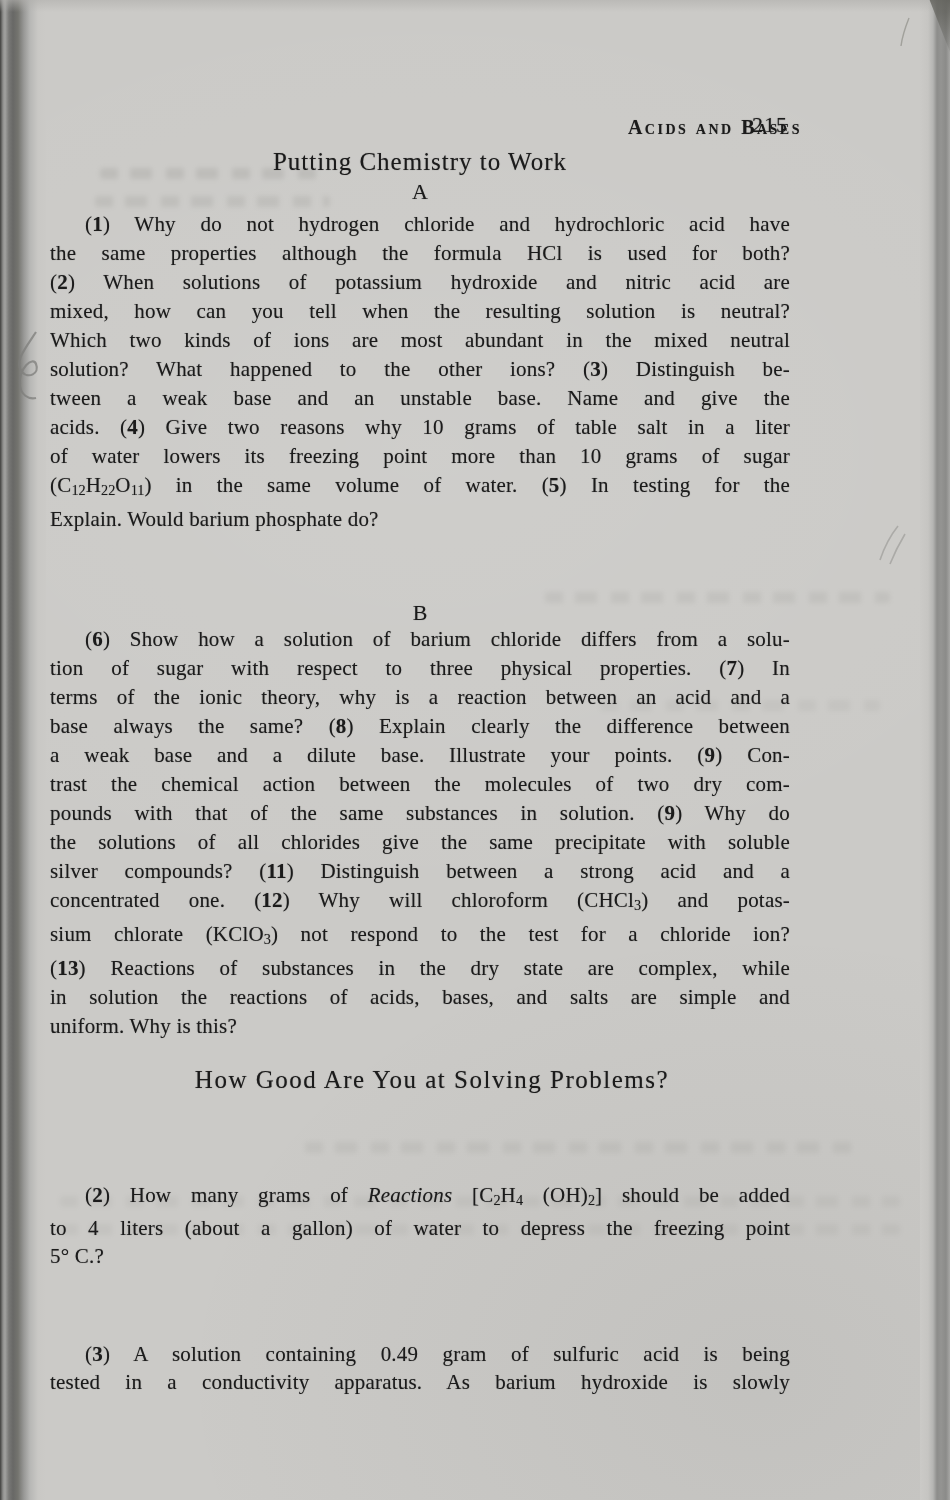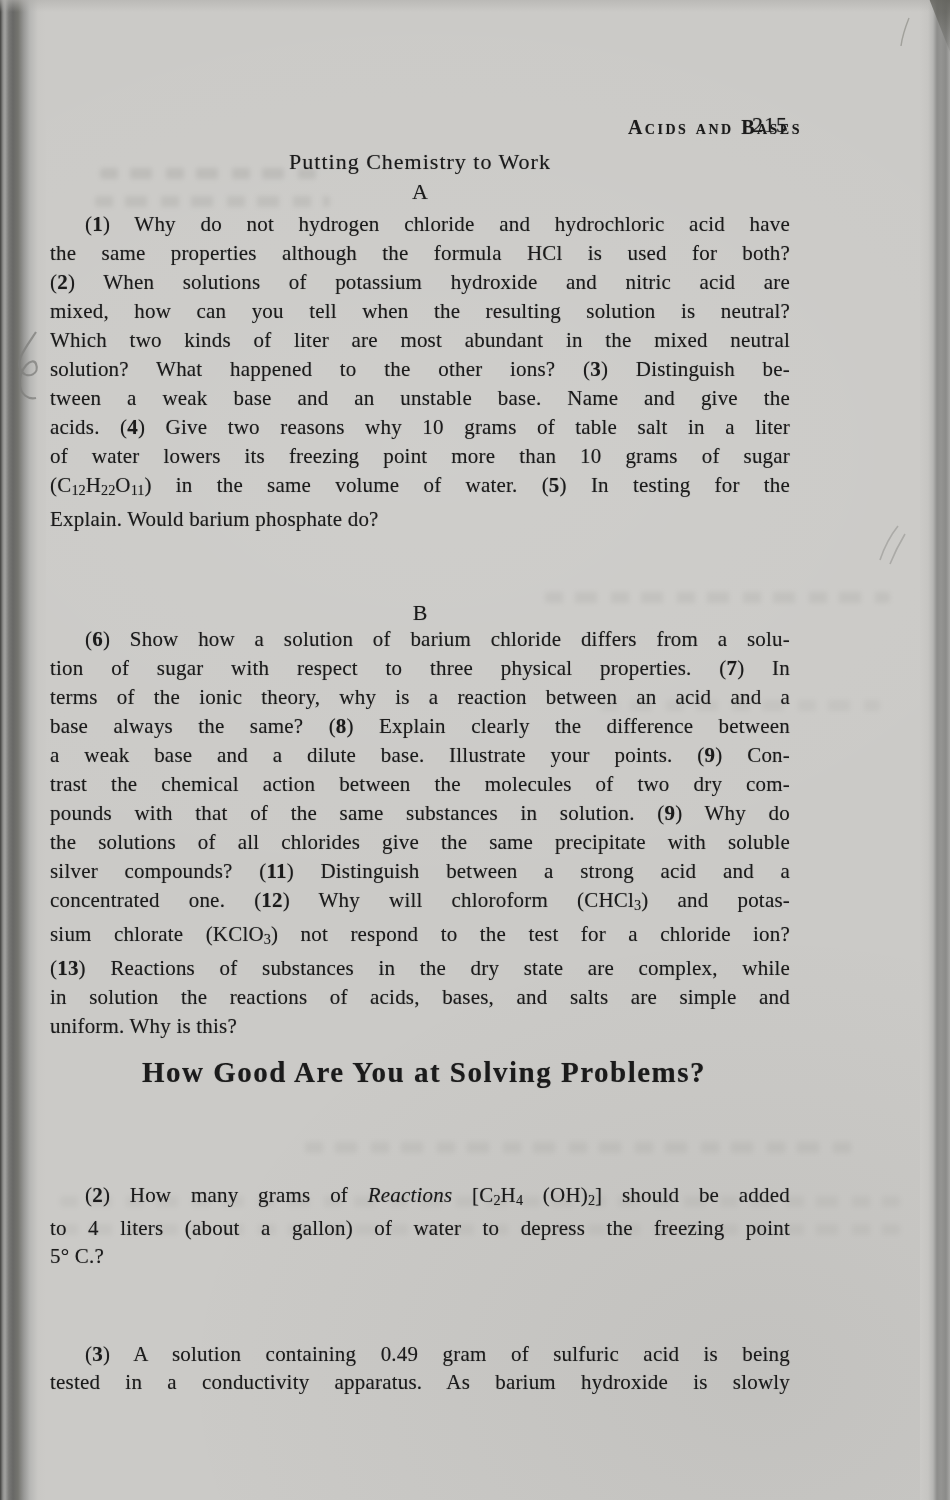--- a/index.html
+++ b/index.html
@@ -43,26 +43,26 @@
   .rh-title{
     font-variant:small-caps;font-weight:bold;font-size:20px;letter-spacing:2.5px;
     text-shadow:0 0 1px rgba(27,27,27,.35);
   }
   .rh-page{
     position:absolute;right:14px;top:-2px;font-size:22px;letter-spacing:1px;
     text-shadow:0 0 1.2px rgba(27,27,27,.55);
   }
   .main-title{
     top:147px;left:0;width:740px;margin:0;text-align:center;
-    font-size:22px;font-weight:400;letter-spacing:1px;line-height:30px;
+    font-size:25px;font-weight:400;letter-spacing:1px;line-height:30px;
     text-shadow:0 0 1px rgba(27,27,27,.45);
   }
   .sub-title{
-    top:1053px;left:0;width:740px;margin:4px;text-align:center;
-    font-size:29px;font-weight:700;letter-spacing:1.5px;line-height:30px;
+    top:1053px;left:0;width:740px;margin:12px;text-align:center;
+    font-size:25px;font-weight:400;letter-spacing:1.5px;line-height:30px;
     text-shadow:0 0 1px rgba(27,27,27,.45);
   }
   .part-label{
     left:0;width:740px;text-align:center;font-size:22px;line-height:28px;
     text-shadow:0 0 1px rgba(27,27,27,.4);
   }
   .para{
     left:0;width:740px;font-size:21px;line-height:29px;letter-spacing:.2px;
     text-shadow:0 0 1px rgba(27,27,27,.4);
   }
@@ -119,21 +119,21 @@
 
     <h1 class="main-title">Putting Chemistry to Work</h1>
 
     <div class="part-label" style="top:178px">A</div>
 
     <div class="para" style="top:210px">
         <div class="tline indent">(<b>1</b>) Why do not hydrogen chloride and hydrochloric acid have</div>
         <div class="tline">the same properties although the formula HCl is used for both?</div>
         <div class="tline">(<b>2</b>) When solutions of potassium hydroxide and nitric acid are</div>
         <div class="tline">mixed, how can you tell when the resulting solution is neutral?</div>
-        <div class="tline">Which two kinds of liter are most abundant in the mixed neutral</div>
+        <div class="tline">Which two kinds of ions are most abundant in the mixed neutral</div>
         <div class="tline">solution? What happened to the other ions? (<b>3</b>) Distinguish be-</div>
         <div class="tline">tween a weak base and an unstable base. Name and give the</div>
         <div class="tline">acids. (<b>4</b>) Give two reasons why 10 grams of table salt in a liter</div>
         <div class="tline">of water lowers its freezing point more than 10 grams of sugar</div>
         <div class="tline">(C<sub>12</sub>H<sub>22</sub>O<sub>11</sub>) in the same volume of water. (<b>5</b>) In testing for the</div>
         <div class="tline lastline">Explain. Would barium phosphate do?</div>
       </div>
 
     <div class="part-label" style="top:599px">B</div>
 

